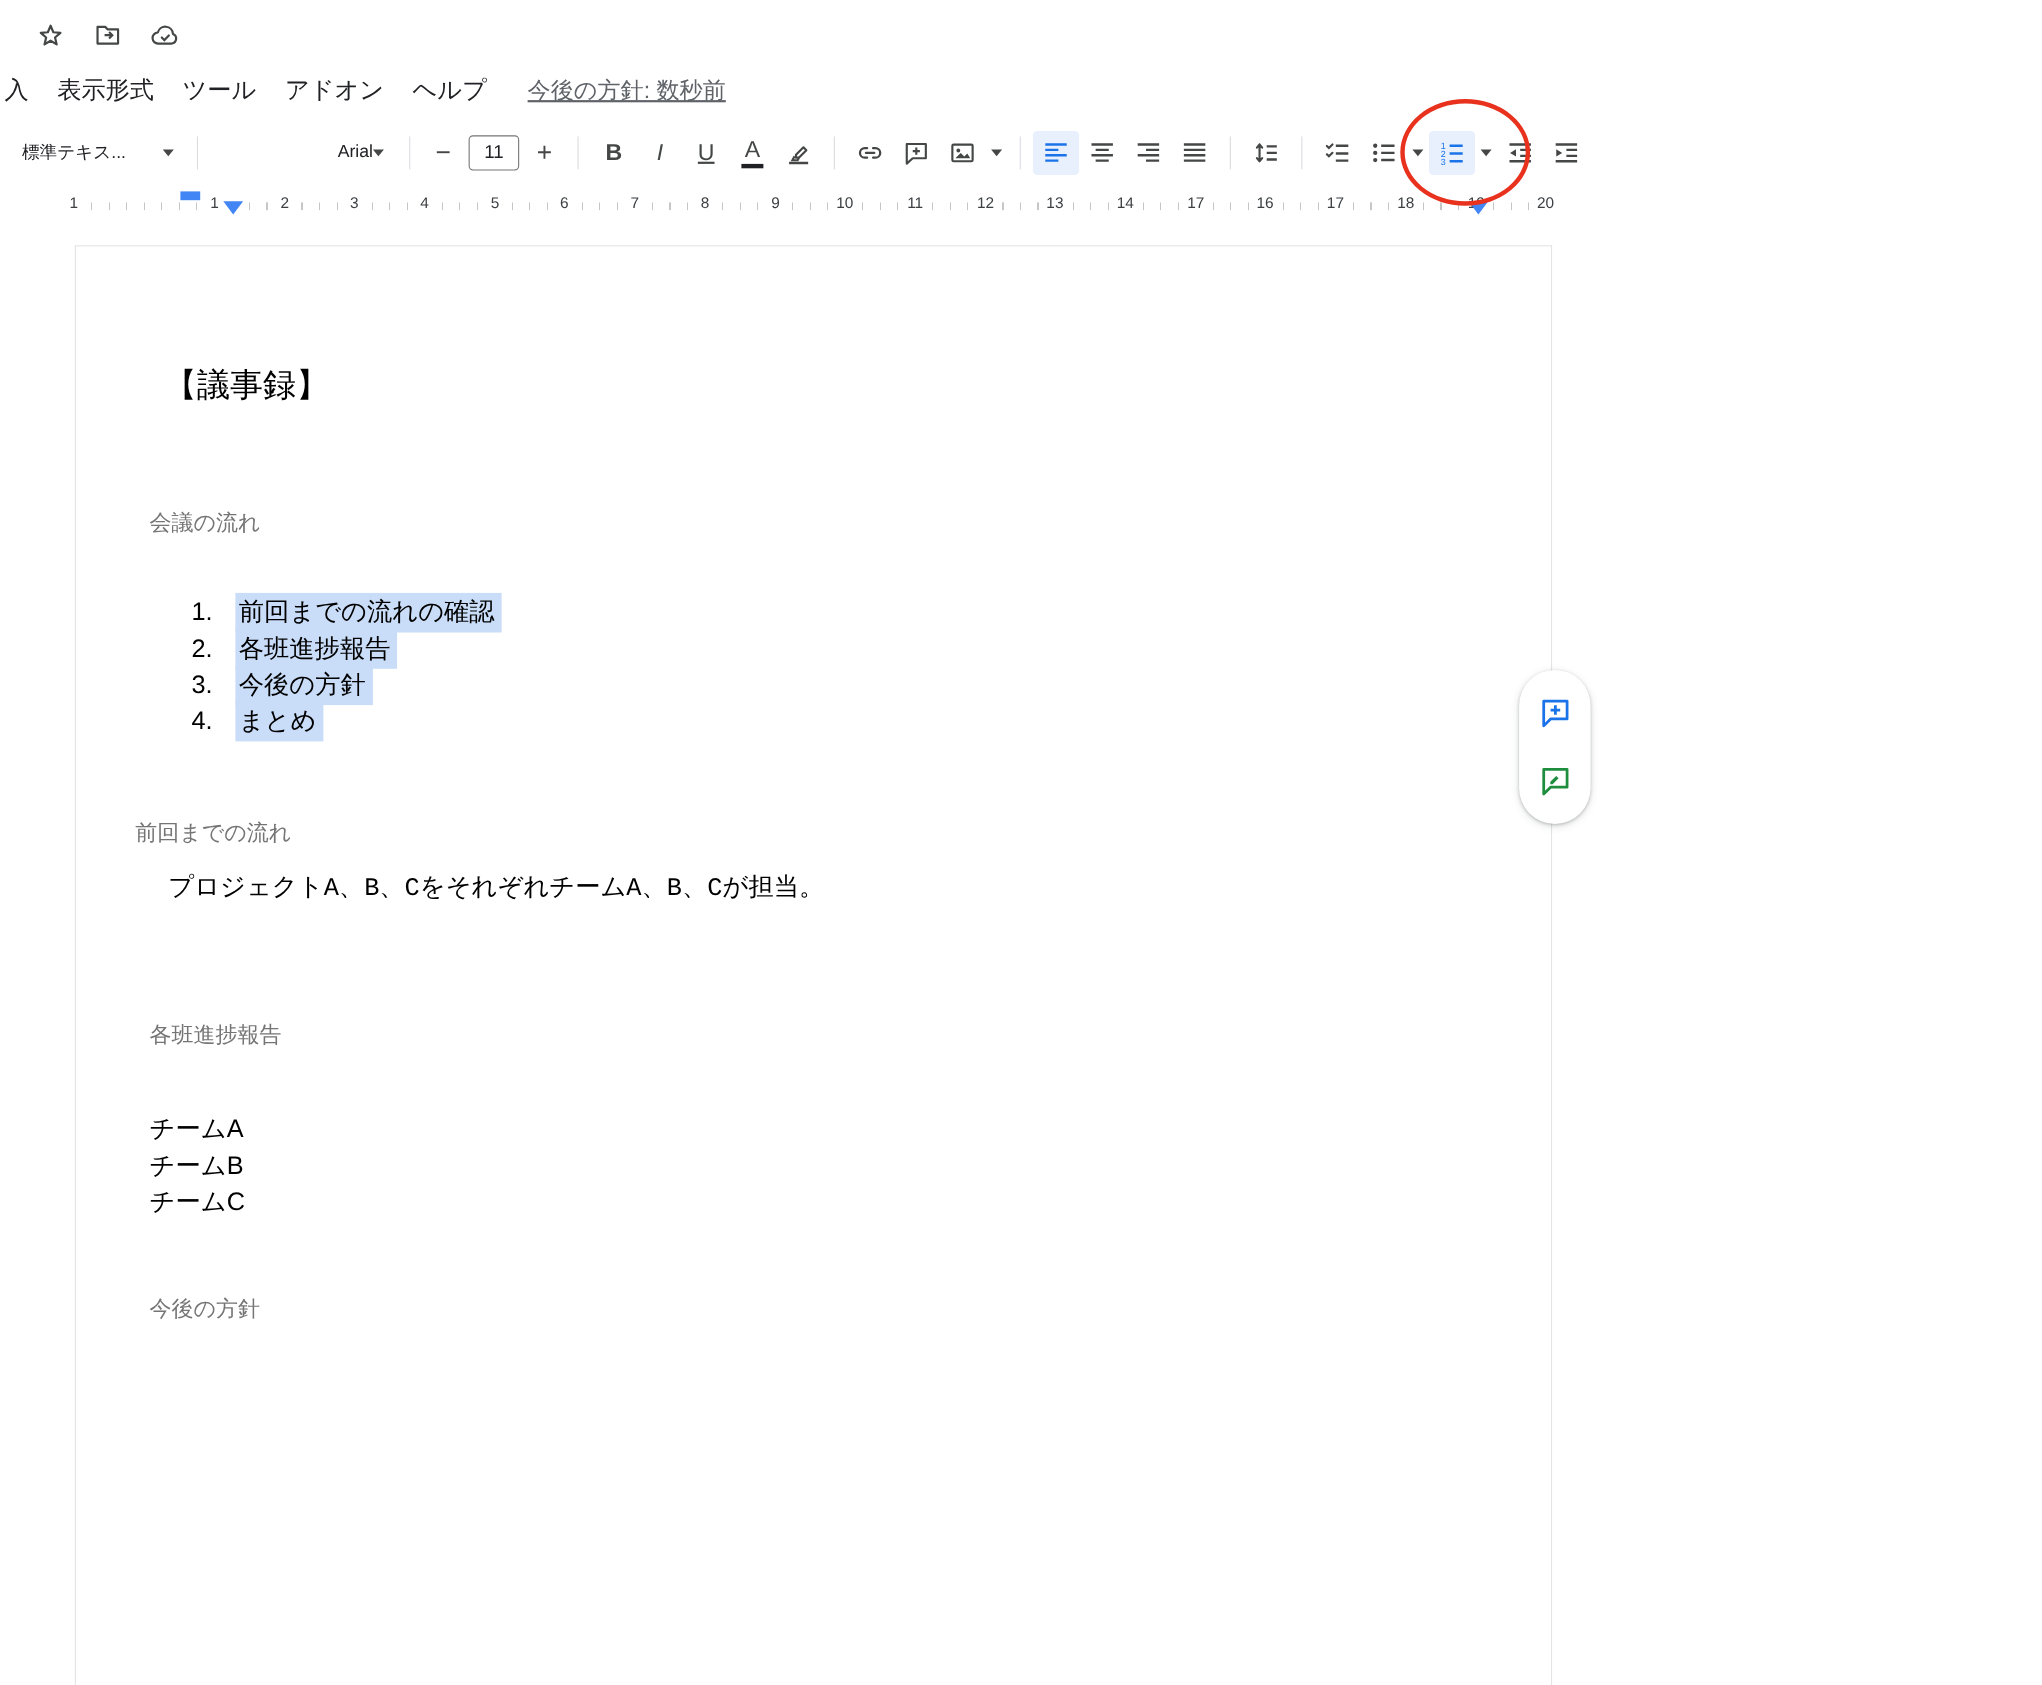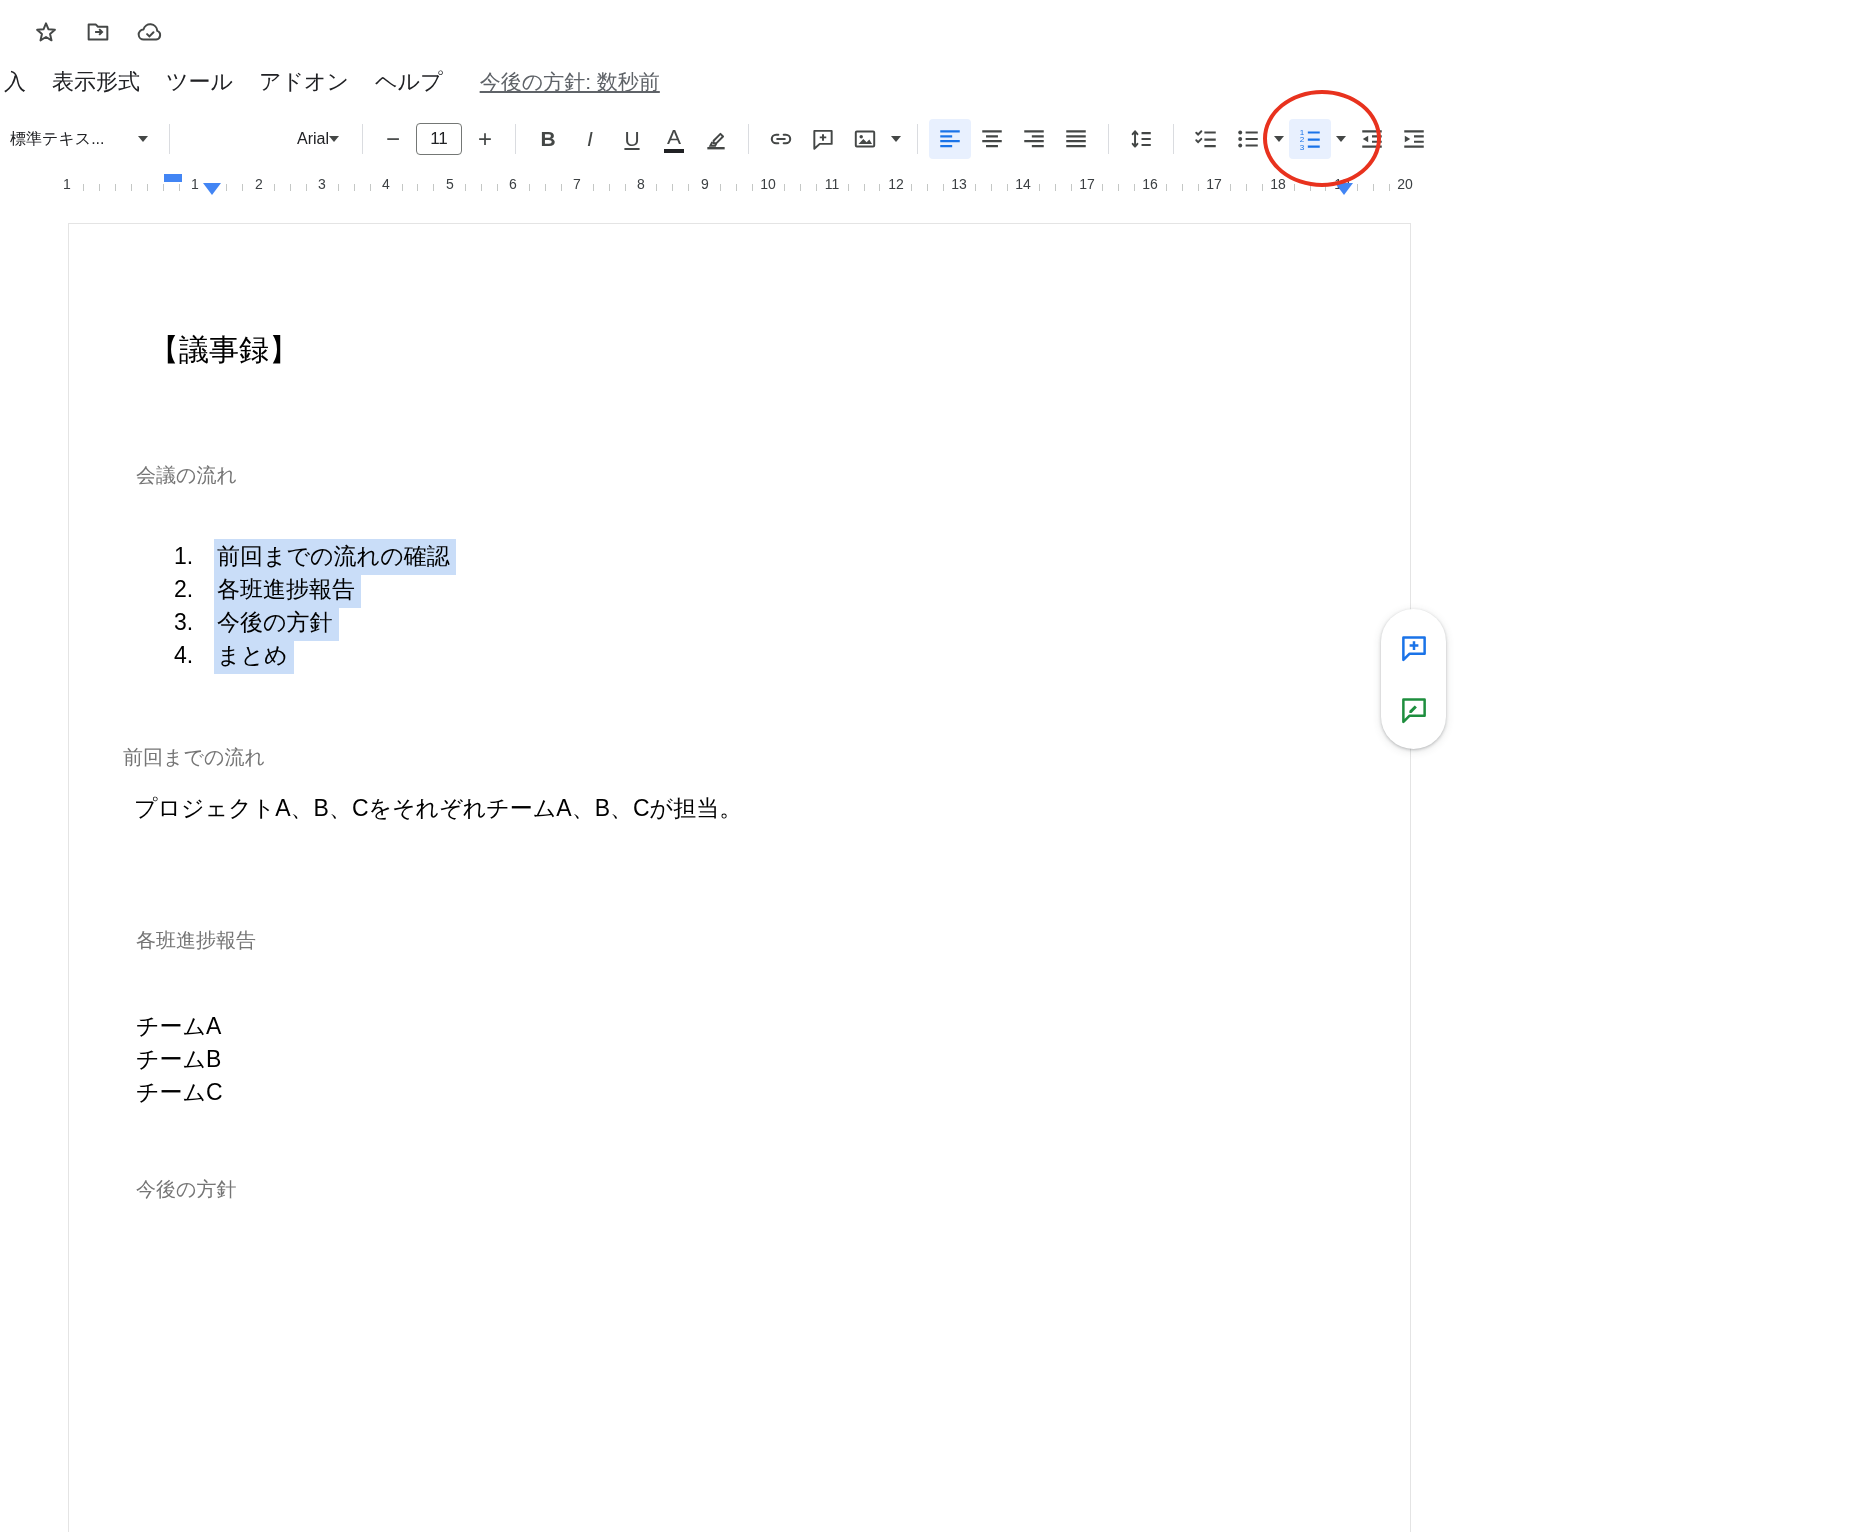--- a/index.html
+++ b/index.html
@@ -15,21 +15,21 @@
   .quickbar{position:absolute;left:30px;top:16px;display:flex;gap:20px;align-items:center;}
   .qbtn{width:32px;height:32px;display:flex;align-items:center;justify-content:center;color:var(--icon);}
 
   
   .menubar{position:absolute;left:0;top:62px;display:flex;align-items:center;font-size:22px;}
   .menu-item{padding:5px 13px;white-space:nowrap;border-radius:4px;}
   .menu-item.first{padding-left:4px;}
   .last-edit{margin-left:24px;color:#5f6368;text-decoration:underline;font-size:21px;white-space:nowrap;}
 
   
-  .toolbar{position:absolute;left:0;top:110px;width:1856px;height:58px;display:flex;align-items:center;padding-left:0;}
+  .toolbar{position:absolute;left:0;top:110px;width:1856px;height:58px;display:flex;align-items:center;padding-left:10px;}
   .tbtn{min-width:42px;height:40px;border-radius:4px;display:flex;align-items:center;justify-content:center;color:var(--icon);flex:none;}
   .tbtn.active{background:var(--accent-bg);color:var(--accent);}
   .tdiv{width:1px;height:30px;background:#dadce0;margin:0 11px;flex:none;}
   .dd{display:flex;align-items:center;height:40px;border-radius:4px;flex:none;}
   .dd .lbl{font-size:16px;}
   .caret{width:0;height:0;border-left:5px solid transparent;border-right:5px solid transparent;border-top:6px solid #444746;display:inline-block;flex:none;}
   .style-dd{width:158px;padding:0 10px;justify-content:space-between;}
   .font-dd{width:168px;padding:0 12px;justify-content:flex-end;margin-left:2px;}
   .size-group{display:flex;align-items:center;gap:4px;}
   .size-box{width:46px;height:32px;border:1px solid #747775;border-radius:4px;text-align:center;font-size:17px;background:#fff;color:#202124;font-family:"Liberation Sans","DejaVu Sans",sans-serif;}
@@ -53,21 +53,21 @@
   .m-tri{position:absolute;top:11px;width:0;height:0;border-left:9px solid transparent;border-right:9px solid transparent;border-top:12px solid var(--marker);z-index:3;}
 
   
   .page{position:absolute;left:68px;top:223px;width:1343px;height:1309px;background:#fff;border:1px solid #e4e4e4;border-bottom:none;}
   .doc-title{position:absolute;left:80px;top:106px;font-size:30px;color:#000;}
   .h-gray{position:absolute;font-size:20px;color:var(--heading);}
   .agenda{position:absolute;left:105px;top:316px;font-size:23px;color:#000;}
   .agenda-row{height:33px;display:flex;align-items:center;}
   .agenda-num{width:40px;flex:none;}
   .agenda-txt{background:var(--selection);padding:2px 6px 3px 3px;}
-  .para{position:absolute;left:65px;top:567px;font-size:23px;line-height:35px;color:#000;}
+  .para{position:absolute;left:84px;top:567px;font-size:23px;line-height:35px;color:#000;font-family:Liberation Mono, monospace;}
   .teams{position:absolute;left:67px;top:786px;font-size:23px;line-height:33px;color:#000;}
 
   
   .margin-tools{position:absolute;left:1381px;top:609px;width:65px;height:140px;background:#fff;border-radius:33px;
     box-shadow:0 1px 3px rgba(60,64,67,.3),0 2px 8px rgba(60,64,67,.15);
     display:flex;flex-direction:column;align-items:center;justify-content:space-evenly;z-index:2;}
   .float-btn{width:46px;height:46px;display:flex;align-items:center;justify-content:center;border-radius:50%;}
   .float-blue{color:var(--accent);}
   .float-green{color:var(--green);}
 

